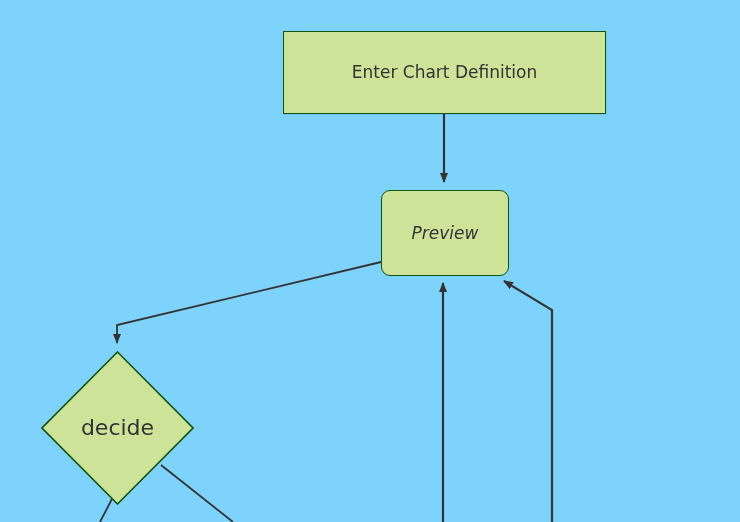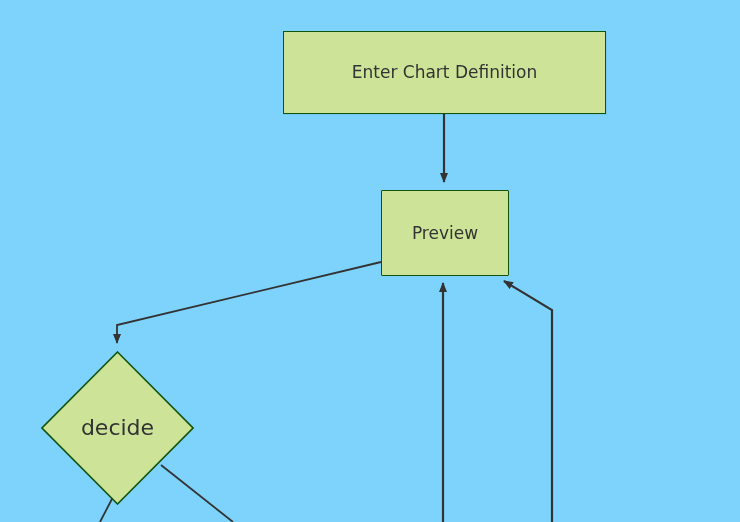--- a/index.html
+++ b/index.html
@@ -35,21 +35,22 @@
     color: #333333;
     font-size: 17px;
     line-height: 1.2;
     text-align: center;
     white-space: nowrap;
   }
   .node-rect {
     box-shadow: 1px 1px 0 rgba(0,0,0,0.06);
   }
   .node-rounded {
-    border-radius: 1px;
+    border-radius: 9px;
+    font-style: italic;
   }
   .node-diamond-wrap {
     position: absolute;
     display: flex;
     align-items: center;
     justify-content: center;
   }
   .node-diamond-shape {
     position: absolute;
     left: 0;

